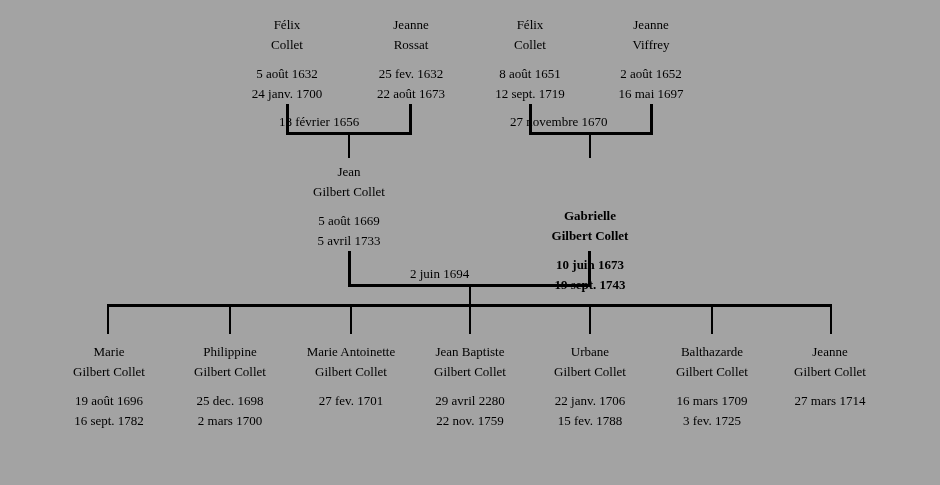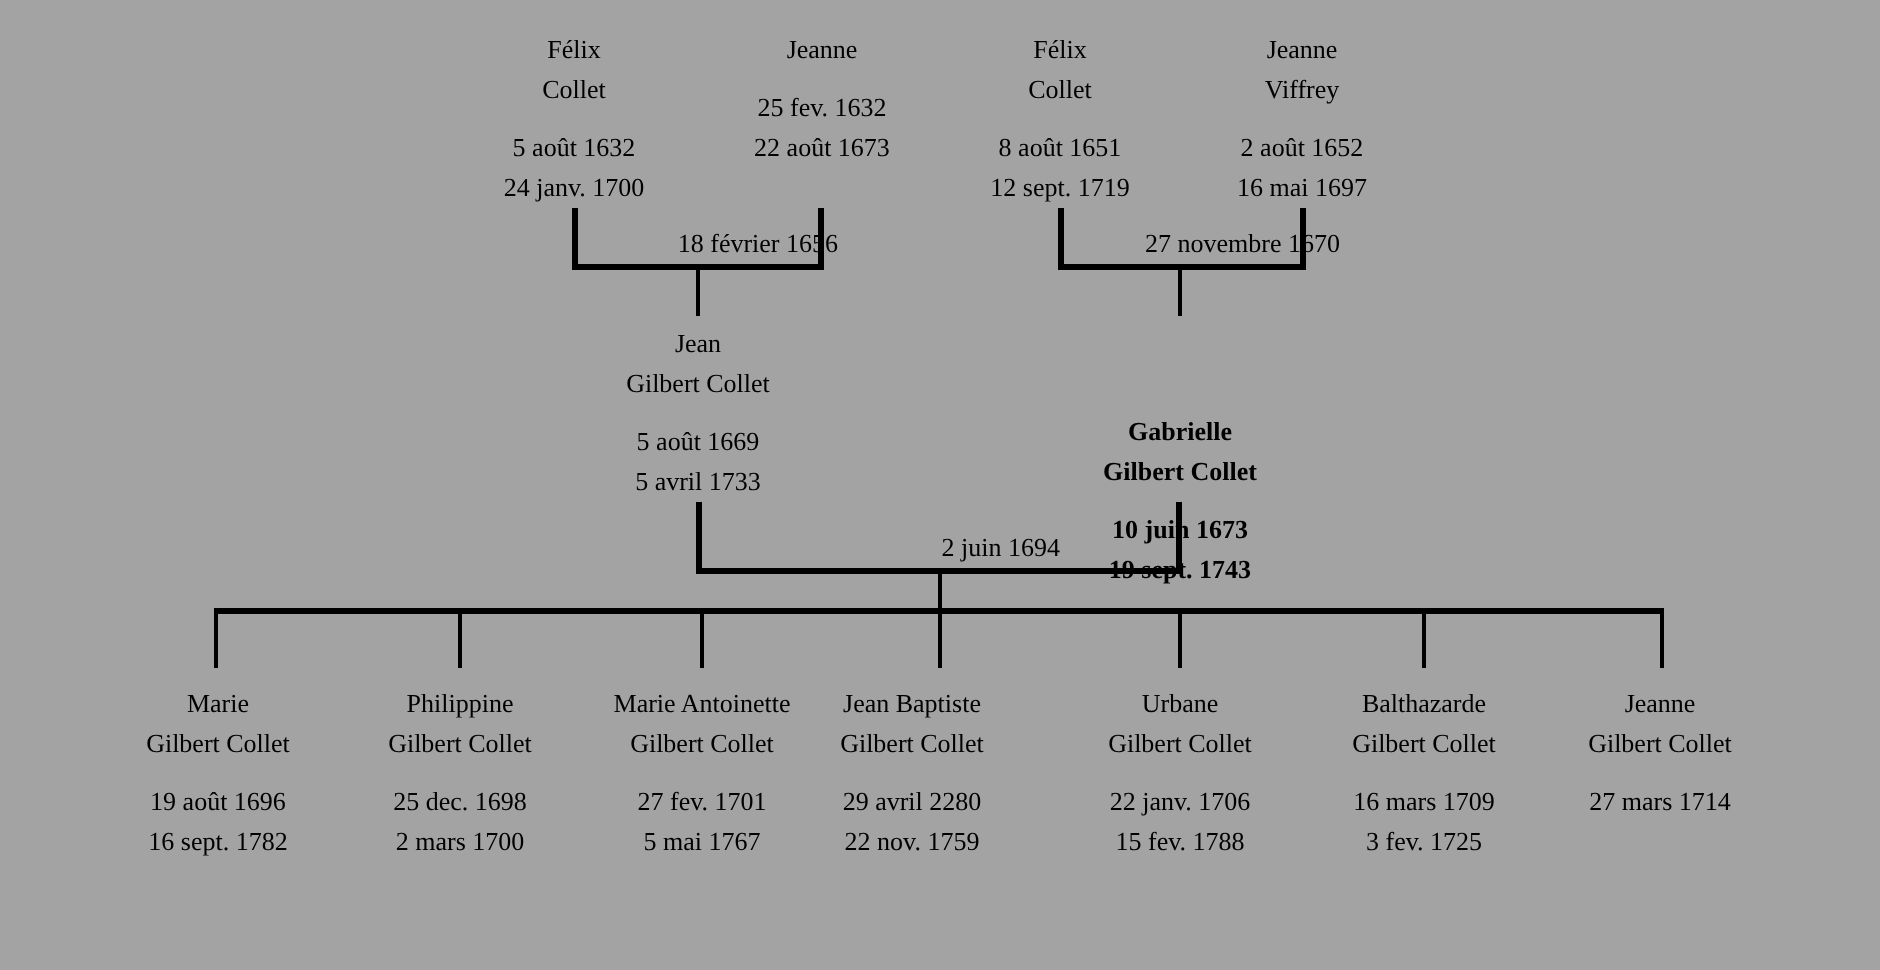--- a/index.html
+++ b/index.html
@@ -13,21 +13,21 @@
     color: #000;
     overflow: hidden;
   }
   .person { position: absolute; text-align: center; }
   .person .pname div { line-height: 20px; white-space: nowrap; }
   .person .pdates { margin-top: 9px; }
   .person .pdates div { line-height: 20px; white-space: nowrap; }
   .person.bold { font-weight: bold; margin-top: 44px; }
   .mlabel {
     position: absolute;
-    text-align: right;
+    text-align: left;
     line-height: 19px;
     white-space: nowrap;
   }
   .line { position: absolute; background: #000; }
   
 </style>
 </head>
 <body>
 
 <div id="tree-canvas">
@@ -39,20 +39,21 @@
     </div>
     <div class="pdates">
       <div>5 août 1632</div>
       <div>24 janv. 1700</div>
     </div>
   </div>
 
   <div class="person" style="left:351px; top:15px; width:120px">
     <div class="pname">
       <div>Jeanne</div>
+      <div>Rossat</div>
     </div>
     <div class="pdates">
       <div>25 fev. 1632</div>
       <div>22 août 1673</div>
     </div>
   </div>
 
   <div class="person" style="left:470px; top:15px; width:120px">
     <div class="pname">
       <div>Félix</div>
@@ -146,25 +147,24 @@
     </div>
   </div>
 
   <div class="person" style="left:291px; top:342px; width:120px">
     <div class="pname">
       <div>Marie Antoinette</div>
       <div>Gilbert Collet</div>
     </div>
     <div class="pdates">
       <div>27 fev. 1701</div>
-      <div>5 mai 1767</div>
-    </div>
-  </div>
-
-  <div class="person" style="left:396px; top:342px; width:120px">
+    </div>
+  </div>
+
+  <div class="person" style="left:410px; top:342px; width:120px">
     <div class="pname">
       <div>Jean Baptiste</div>
       <div>Gilbert Collet</div>
     </div>
     <div class="pdates">
       <div>29 avril 2280</div>
       <div>22 nov. 1759</div>
     </div>
   </div>
 

